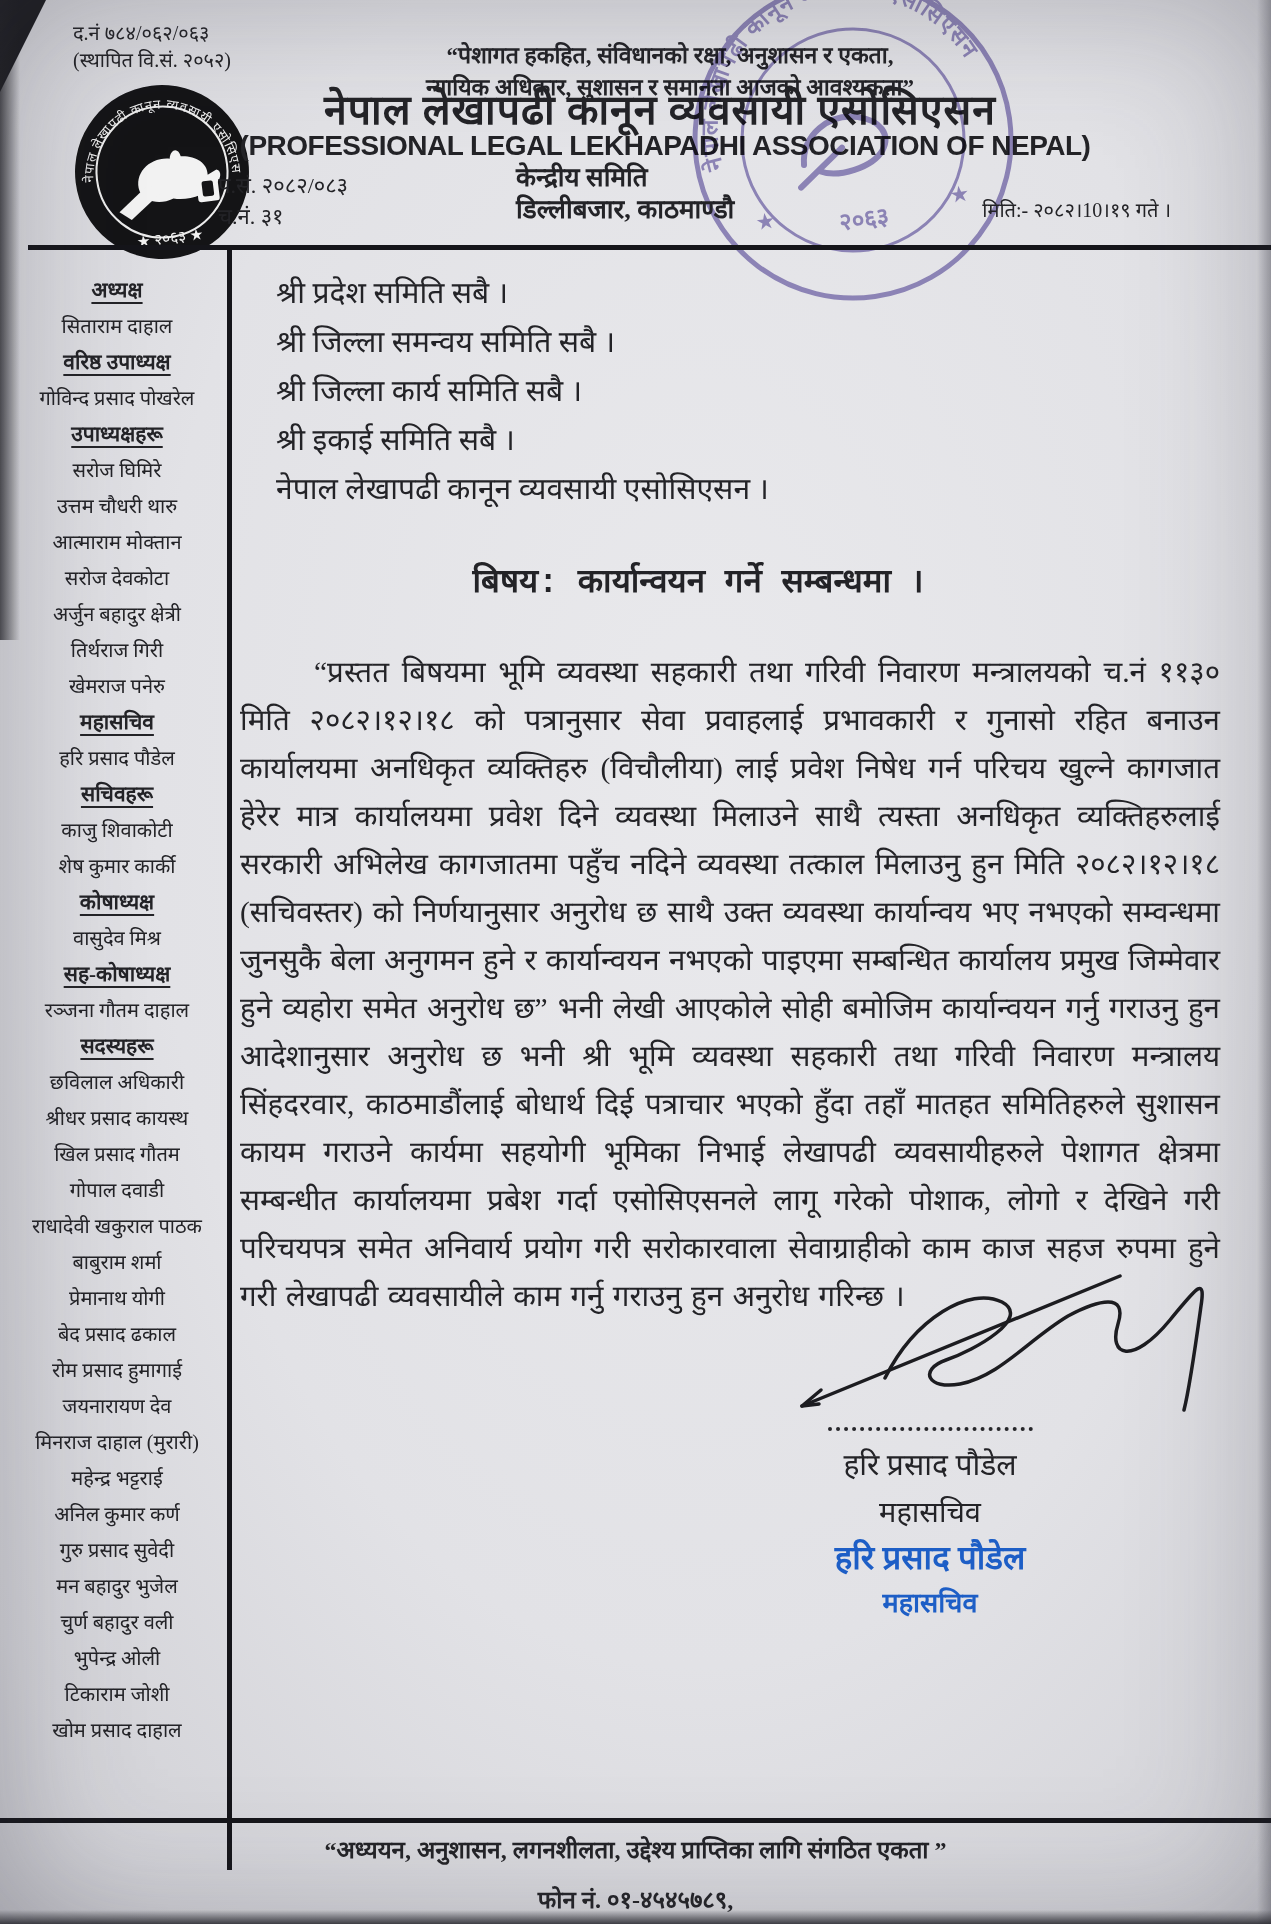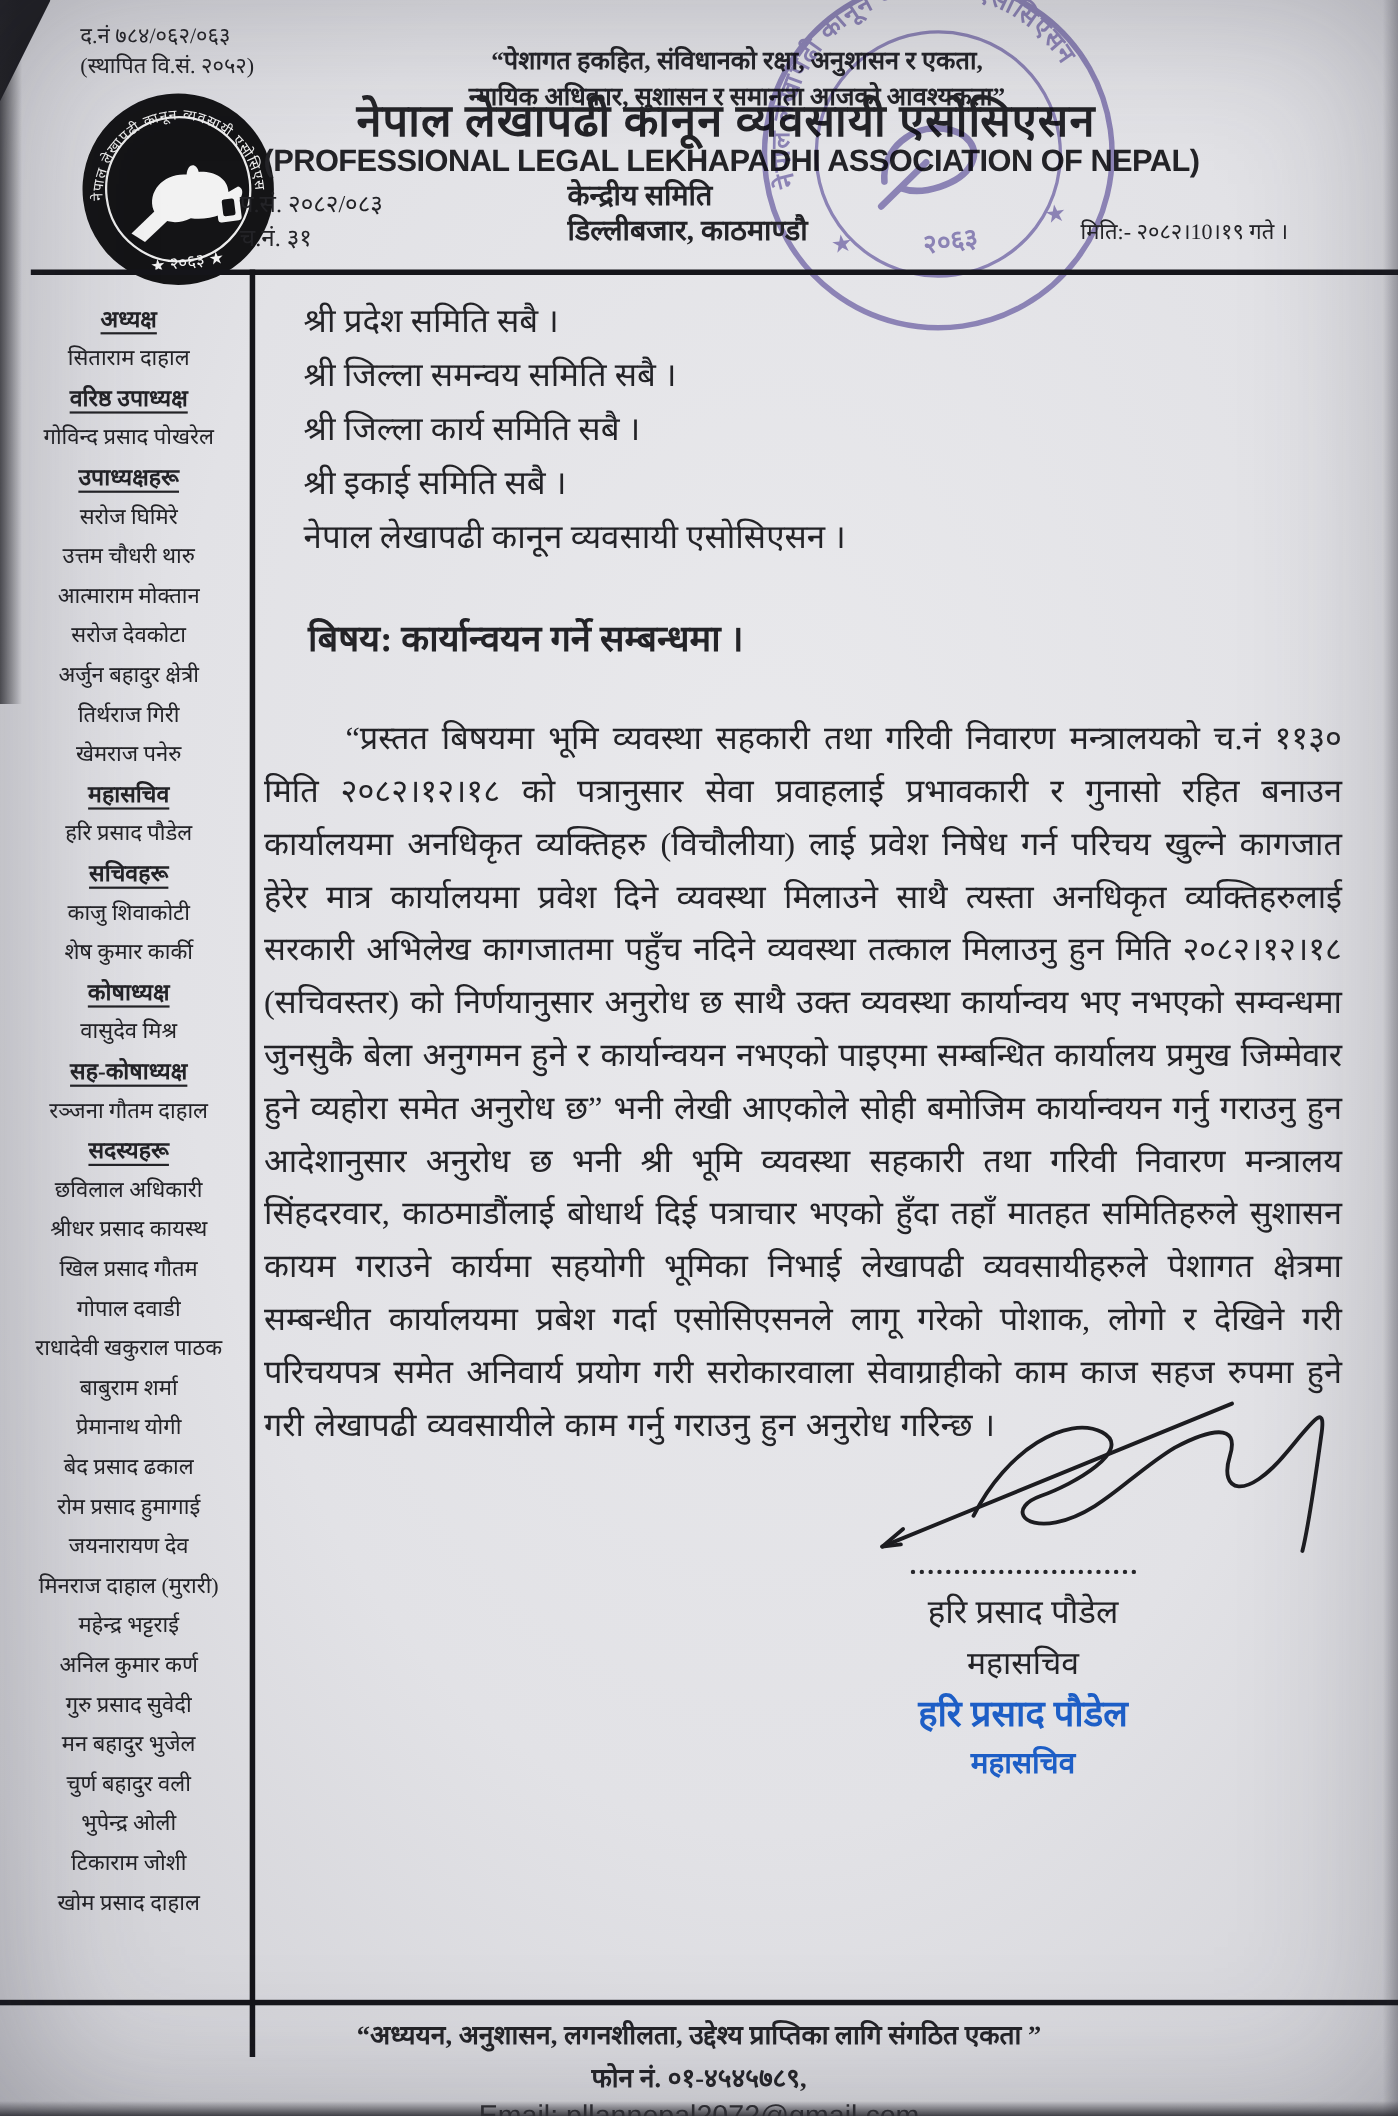--- a/index.html
+++ b/index.html
@@ -49,37 +49,37 @@
   .rule-bottom{position:absolute;left:0;top:1818px;width:1271px;height:5px;background:#15151a;}
 
   
   .sidebar{position:absolute;left:14px;top:272px;width:206px;text-align:center;
     font-size:20px;line-height:36px;}
   .sidebar .t-h{font-weight:bold;text-decoration:underline;text-underline-offset:5px;font-size:21px;}
 
   
   .main{position:absolute;left:240px;top:252px;width:1006px;}
   .recipients{padding:16px 0 0 36px;font-size:30px;line-height:49px;}
-  .subject{margin:44px 130px 0 40px;font-size:33px;font-weight:bold;}
+  .subject{margin:44px 130px 0 40px;text-align:center;font-size:33px;font-weight:bold;font-family:Liberation Mono, monospace;}
   .body-text{margin:46px 26px 0 0;font-size:29.5px;line-height:48px;
     text-align:justify;text-indent:74px;word-spacing:2px;}
 
   
   .sig-block{position:absolute;left:640px;top:1258px;width:580px;text-align:center;}
   .sig-scribble{display:block;margin:0 auto;}
   .sig-dots{width:205px;margin:2px auto 0;border-bottom:4px dotted #26262a;height:2px;}
   .sig-name{margin-top:12px;font-size:30px;}
   .sig-title{margin-top:7px;font-size:29px;}
   .sig-stamp-name{margin-top:4px;font-size:33px;font-weight:bold;}
   .sig-stamp-title{margin-top:4px;font-size:27px;font-weight:bold;}
 
   
   .footer{position:absolute;left:0;top:1832px;width:1271px;text-align:center;}
   .footer .motto{font-size:24px;font-weight:bold;}
-  .footer .phone{margin-top:6px;font-size:24px;font-weight:bold;}
+  .footer .phone{margin-top:17px;font-size:24px;font-weight:bold;}
   .footer .email{margin-top:4px;font-size:26px;color:#2c2c30;
     font-family:"Liberation Sans","DejaVu Sans",sans-serif;}
 </style>
 </head>
 <body>
 
 <div class="page">
 
   <div class="edge-tl-wedge"></div>
   <div class="edge-left"></div>

